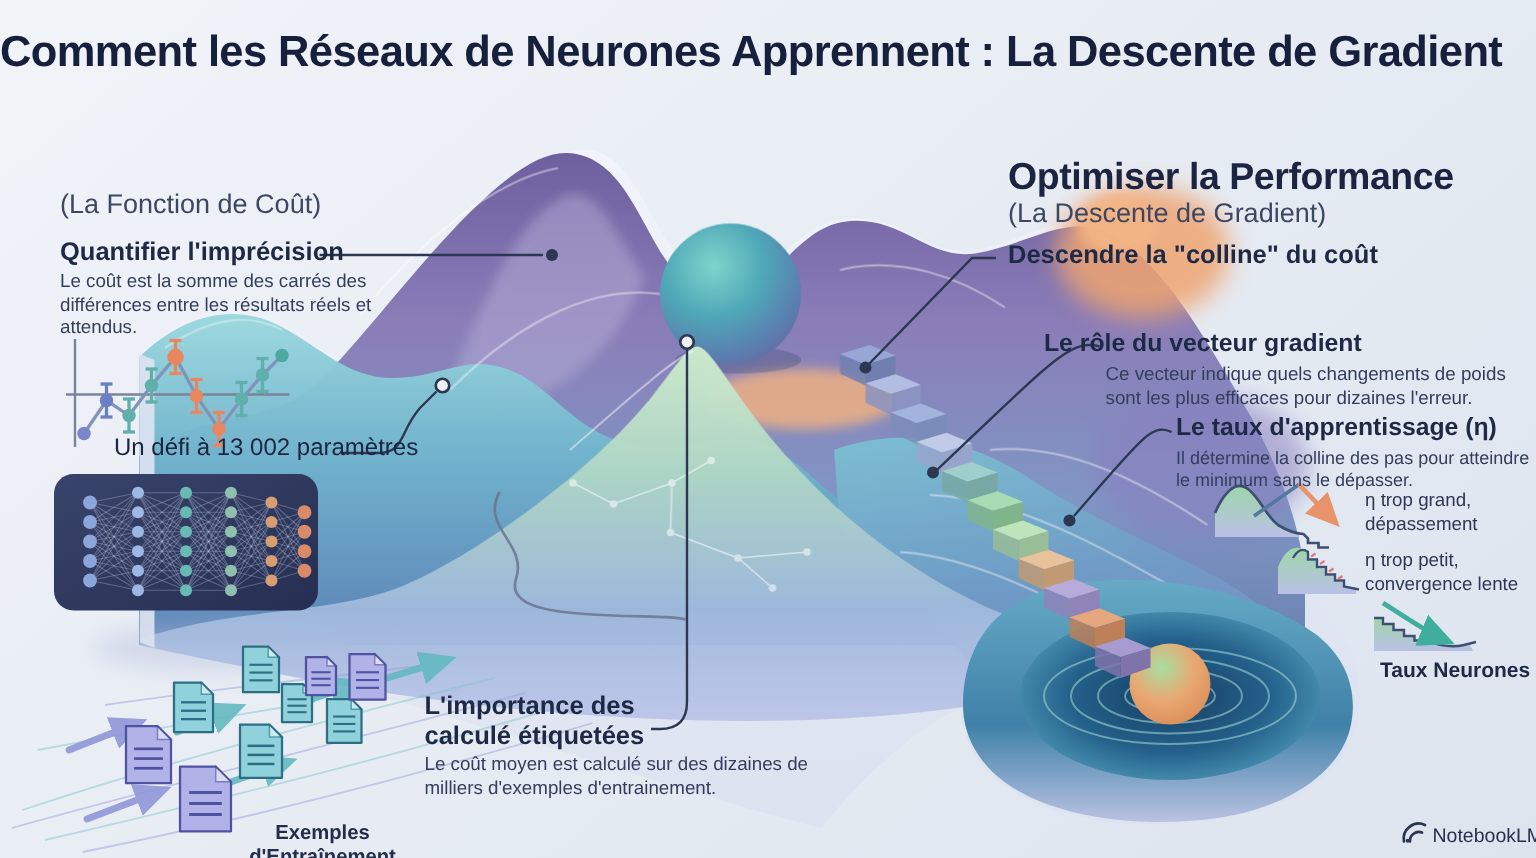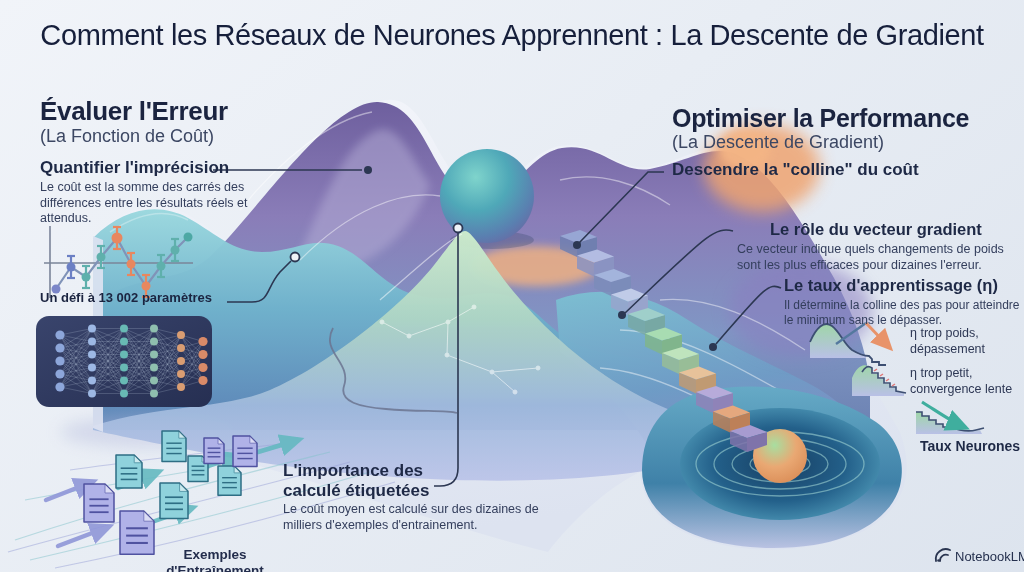--- a/index.html
+++ b/index.html
@@ -1,30 +1,30 @@
 <!DOCTYPE html>
 <html><head>
 <meta charset="utf-8">
 <style>
   html,body{margin:0;padding:0;background:#cfd6e0;}
   .canvas{position:relative;width:1024px;height:572px;overflow:hidden;
     background:linear-gradient(140deg,#f1f4f9 0%,#e8edf4 45%,#dde4ee 100%);
     font-family:"Liberation Sans",sans-serif;color:#1b2440;}
   #art{position:absolute;left:0;top:0;}
   .txt{position:absolute;line-height:1.18;}
-  .title{top:18px;left:0;width:100%;text-align:center;font-size:29px;font-weight:normal;
+  .title{top:18px;left:0;width:100%;font-size:29px;font-weight:bold;
     color:#161f3b;letter-spacing:-0.4px;}
   .h1{font-size:26px;font-weight:bold;color:#1b2440;letter-spacing:-0.3px;}
   .h1r{font-size:25px;font-weight:bold;color:#1b2440;letter-spacing:-0.3px;}
   .sub{font-size:18px;color:#3c4763;}
   .it{font-size:17px;font-weight:bold;color:#1e2946;}
   .it2{font-size:16.5px;font-weight:bold;color:#1e2946;}
   .bd{font-size:12.5px;color:#333e5c;line-height:1.25;}
   .bds{font-size:12px;color:#333e5c;line-height:1.25;}
-  .defi{font-size:13px;font-weight:bold;color:#1b2440;}
+  .defi{font-size:16px;font-weight:normal;color:#1b2440;margin-left:36px;}
   .mnist{font-size:13.5px;font-weight:bold;color:#232d4c;text-align:center;line-height:1.22;}
   .bh{font-size:17px;font-weight:bold;color:#1e2946;line-height:1.15;}
   .lr{font-size:12.5px;color:#2e3855;line-height:1.25;}
   .lrb{font-size:14px;font-weight:bold;color:#1e2946;}
   .brand{font-size:13px;color:#25304e;}
 </style>
 </head>
 <body>
 
 <div class="canvas">
@@ -540,37 +540,36 @@
 
 <g stroke="#2a3550" fill="none" stroke-width="1.8" stroke-linecap="round">
   <path d="M936,561 A10,10 0 0 1 950,550"></path>
   <path d="M940,561 A6,6 0 0 1 948,555"></path>
   <circle cx="938.5" cy="560.5" r="1.3" fill="#2a3550" stroke="none"></circle>
 </g>
 </svg>
 
 <div class="txt title">Comment les Réseaux de Neurones Apprennent : La Descente de Gradient</div>
 
-<div class="txt h1" style="left:40px;top:96px;">Évaluer l'Erreur</div>
 <div class="txt sub" style="left:40px;top:126px;">(La Fonction de Coût)</div>
 <div class="txt bd" style="left:40px;top:180px;width:208px;">Le coût est la somme des carrés des différences entre les résultats réels et attendus.</div>
 <div class="txt it" style="left:40px;top:158px;">Quantifier l'imprécision</div>
 <div class="txt defi" style="left:40px;top:290px;">Un défi à 13 002 paramètres</div>
 
 <div class="txt mnist" style="left:150px;top:527px;width:130px;margin-top:20px;">Exemples d'Entraînement (MNIST)</div>
 
 <div class="txt bh" style="left:283px;top:461px;width:185px;">L'importance des calculé étiquetées</div>
 <div class="txt bd" style="left:283px;top:502px;width:272px;">Le coût moyen est calculé sur des dizaines de milliers d'exemples d'entrainement.</div>
 
 <div class="txt h1r" style="left:672px;top:104px;">Optimiser la Performance</div>
 <div class="txt sub" style="left:672px;top:132px;">(La Descente de Gradient)</div>
 <div class="txt it" style="left:672px;top:160px;">Descendre la "colline" du coût</div>
-<div class="txt it2" style="left:770px;top:220px;">Le rôle du vecteur gradient</div>
+<div class="txt it2" style="left:696px;top:220px;">Le rôle du vecteur gradient</div>
 <div class="txt bd" style="left:737px;top:242px;width:282px;">Ce vecteur indique quels changements de poids sont les plus efficaces pour dizaines l'erreur.</div>
 <div class="txt it2" style="left:784px;top:276px;">Le taux d'apprentissage (η)</div>
 <div class="txt bds" style="left:784px;top:298px;width:240px;">Il détermine la colline des pas pour atteindre le minimum sans le dépasser.</div>
 
-<div class="txt lr" style="left:910px;top:326px;width:92px;">η trop poids, dépassement</div>
+<div class="txt lr" style="left:910px;top:326px;width:92px;">η trop grand, dépassement</div>
 <div class="txt lr" style="left:910px;top:366px;width:120px;">η trop petit, convergence lente</div>
 <div class="txt lrb" style="left:920px;top:438px;">Taux Neurones</div>
 
 <div class="txt brand" style="left:955px;top:549px;">NotebookLM</div>
 </div>
 
 </body></html>

